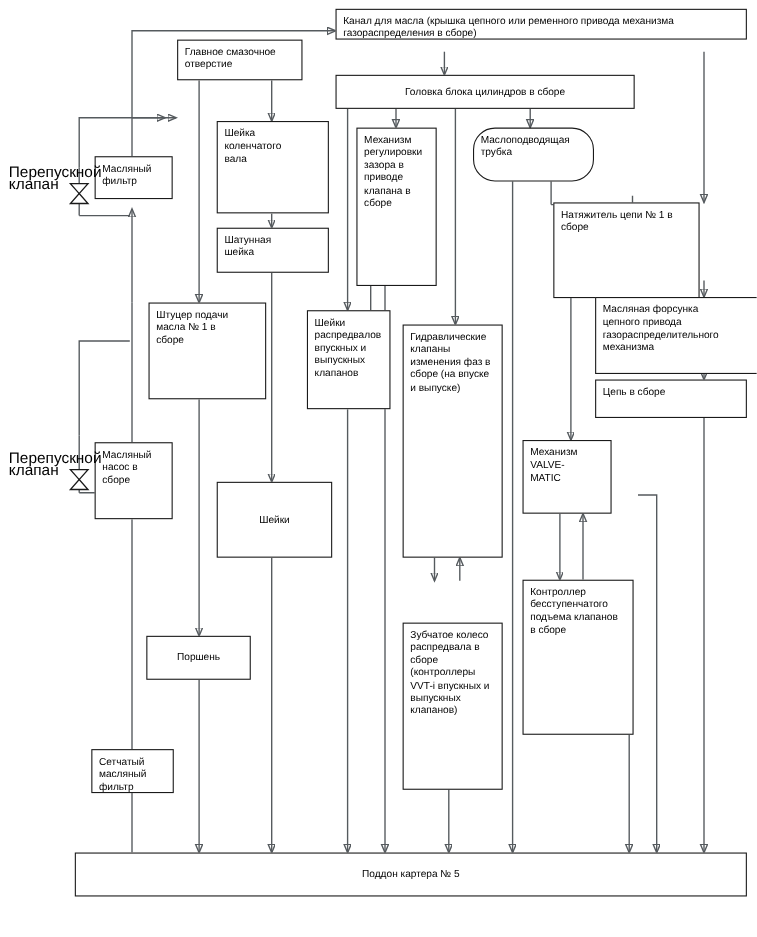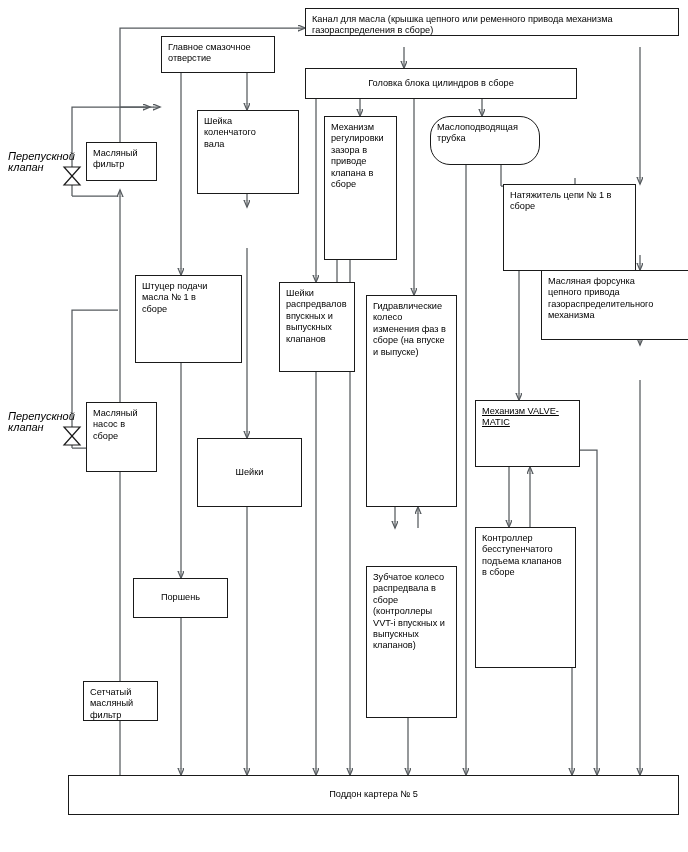--- a/index.html
+++ b/index.html
@@ -29,26 +29,25 @@
   }
   .node.center {
     display: flex;
     align-items: center;
     justify-content: center;
     text-align: center;
     padding: 2px 6px;
   }
   .freetext {
     position: absolute;
-    font-size: 11px;
+    font-size: 14px;
     line-height: 11.4px;
     color: #000000;
     white-space: pre-line;
     z-index: 6;
-    font-style: italic;
   }
   svg.wires {
     position: absolute;
     left: 0;
     top: 0;
     width: 688px;
     height: 852px;
     z-index: 1;
     overflow: visible;
   }
@@ -199,44 +198,47 @@
 
   <div class="node" style="left:430px; top:116px; width:110px; height:49px;border-radius:20px;">Маслоподводящая
 трубка</div>
 
   <div class="node" style="left:86px; top:142px; width:71px; height:39px;">Масляный
 фильтр</div>
 
   <div class="node" style="left:503px; top:184px; width:133px; height:87px;">Натяжитель цепи № 1 в
 сборе</div>
 
+  <div class="node" style="left:197px; top:207px; width:102px; height:41px;">Шатунная
+шейка</div>
 
   <div class="node" style="left:541px; top:270px; width:164px; height:70px;">Масляная форсунка
 цепного привода
 газораспределительного
 механизма</div>
 
   <div class="node" style="left:135px; top:275px; width:107px; height:88px;">Штуцер подачи
 масла № 1 в
 сборе</div>
 
   <div class="node" style="left:279px; top:282px; width:76px; height:90px;">Шейки
 распредвалов
 впускных и
 выпускных
 клапанов</div>
 
   <div class="node" style="left:366px; top:295px; width:91px; height:212px;">Гидравлические
-колесо
+клапаны
 изменения фаз в
 сборе (на впуске
 и выпуске)</div>
 
-
-  <div class="node" style="left:475px; top:400px; width:105px; height:67px;text-decoration:underline;">Механизм VALVE-
+  <div class="node" style="left:541px; top:345px; width:138px; height:35px;">Цепь в сборе</div>
+
+  <div class="node" style="left:475px; top:400px; width:81px; height:67px;">Механизм VALVE-
 MATIC</div>
 
   <div class="node" style="left:86px; top:402px; width:71px; height:70px;">Масляный
 насос в сборе</div>
 
   <div class="node center" style="left:197px; top:438px; width:105px; height:69px;">Шейки</div>
 
   <div class="node" style="left:366px; top:528px; width:91px; height:152px;margin-top:38px;">Зубчатое колесо
 распредвала в
 сборе

